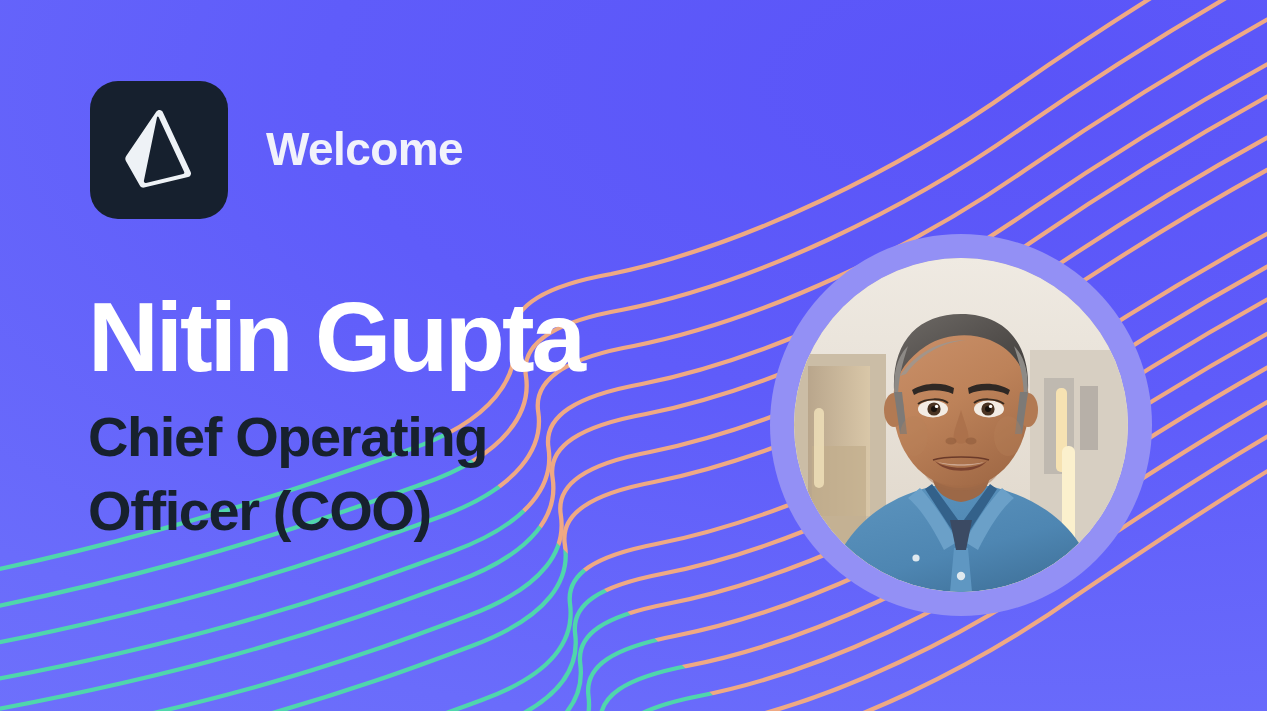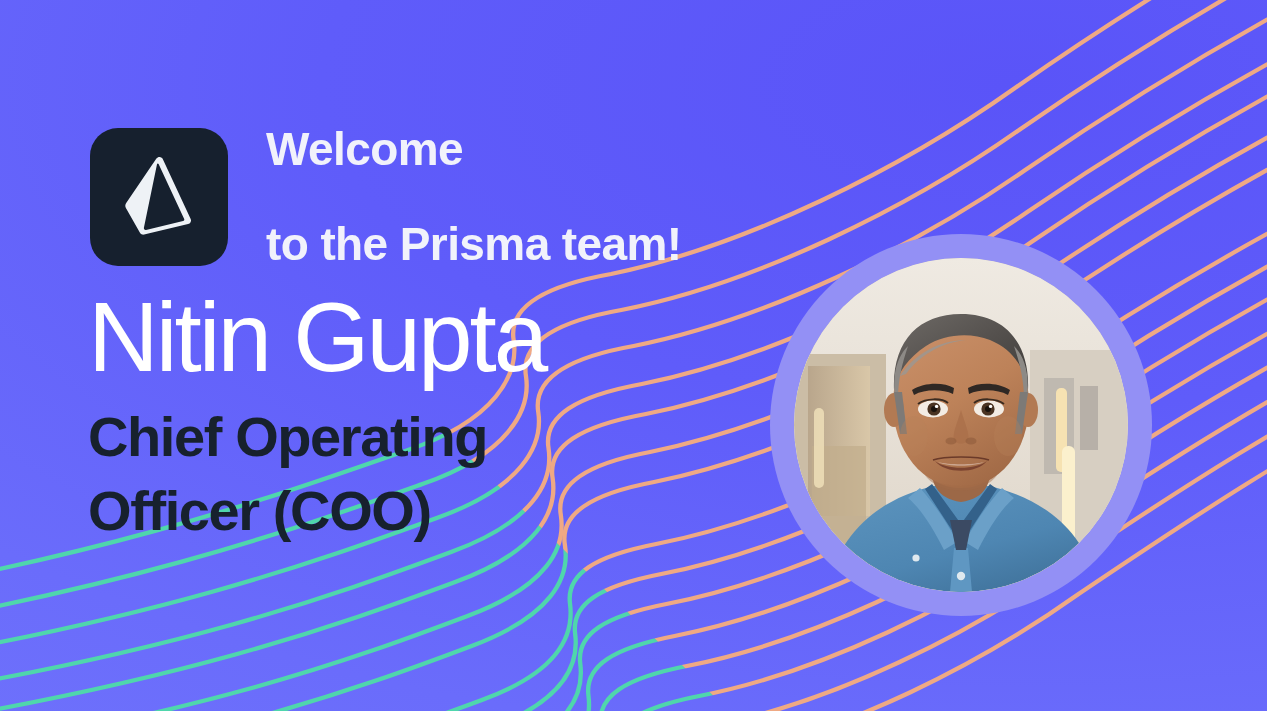--- a/index.html
+++ b/index.html
@@ -64,21 +64,21 @@
   
   .person {
     position: absolute;
     left: 88px;
     top: 288px;
     max-width: 660px;
   }
   .person-name {
     color: #ffffff;
     font-size: 98px;
-    font-weight: normal;
+    font-weight: bold;
     line-height: 1.0;
     letter-spacing: -3px;
     margin: 0;
   }
   .person-role {
     color: #17212e;
     font-size: 56px;
     font-weight: bold;
     line-height: 1.32;
     letter-spacing: -1.4px;
@@ -198,21 +198,20 @@
                    C69.6 66.3 68.3 68.6 66.1 69.1 L22.1 79.6 C20.6 79.9 19.0 79.3
                    18.1 78.0 L3.9 53.1 C3.0 51.5 3.1 49.5 4.2 48.0 Z" fill="#eef2f6"></path>
           <path d="M36.6 9.0 L62.2 64.0 C62.6 64.9 62.1 65.9 61.1 66.1
                    L24.0 74.9 C22.7 75.2 21.6 74.0 21.9 72.7 L35.0 9.2
                    C35.2 8.2 36.2 8.1 36.6 9.0 Z" fill="#16202e"></path>
         </svg>
       </span>
     </div>
     <div class="welcome">
       <span class="wl-1">Welcome</span>
-      <span class="wl-2">to the Prisma team!</span>
     </div>
   </div>
 
   <div class="person">
     <h1 class="person-name">Nitin Gupta</h1>
     <p class="person-role"><span>Chief Operating</span>
 <span>Officer (COO)</span></p>
   </div>
 
   <div class="avatar-wrap">

